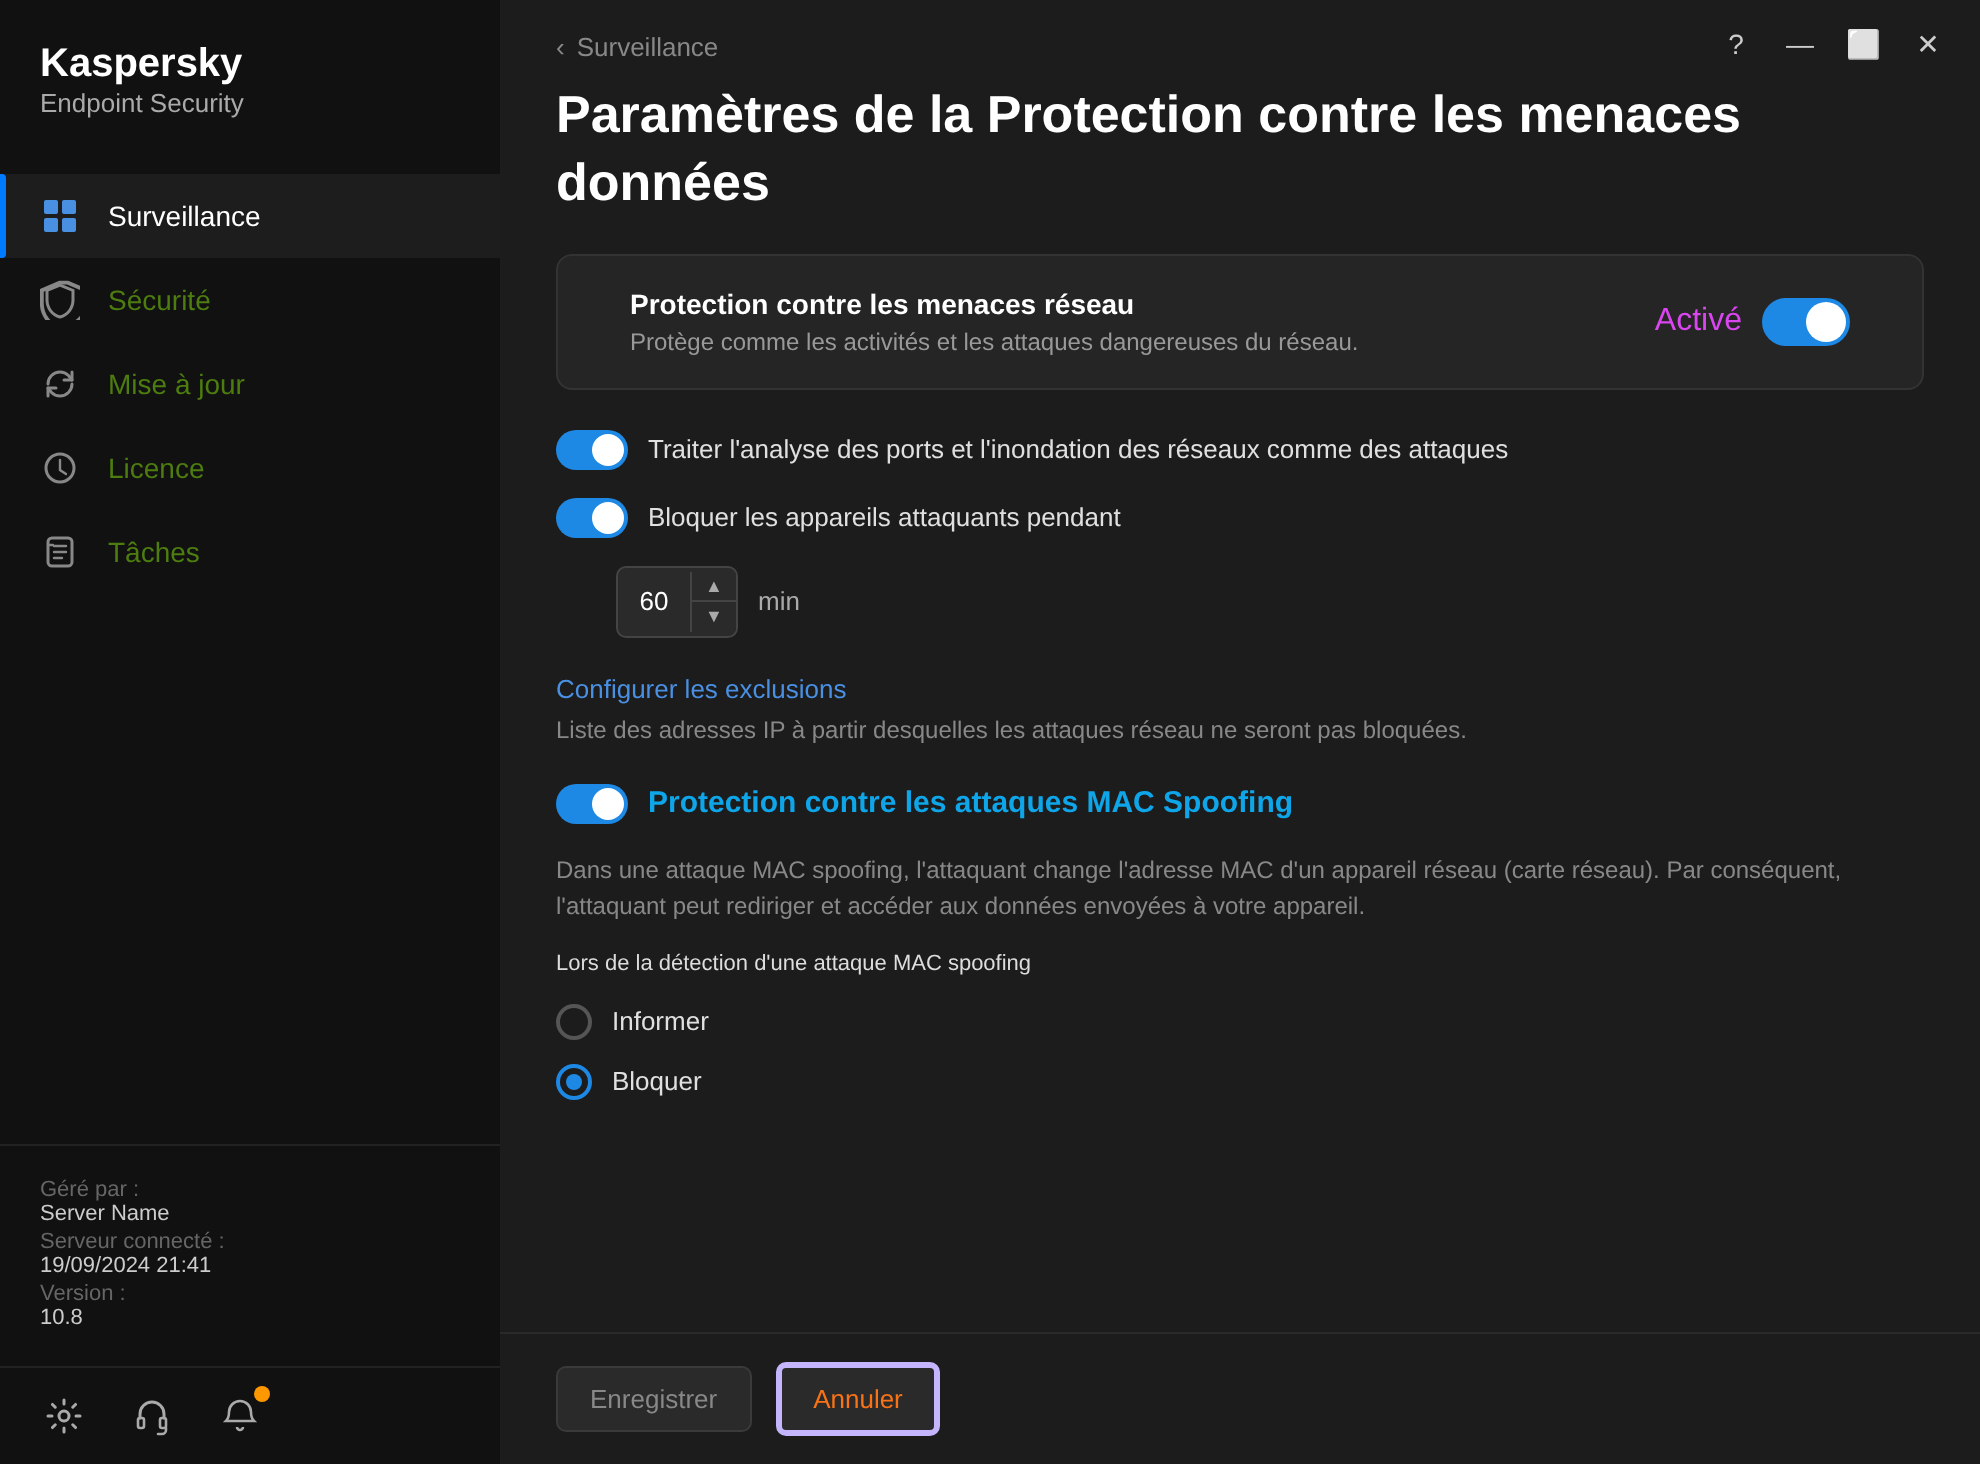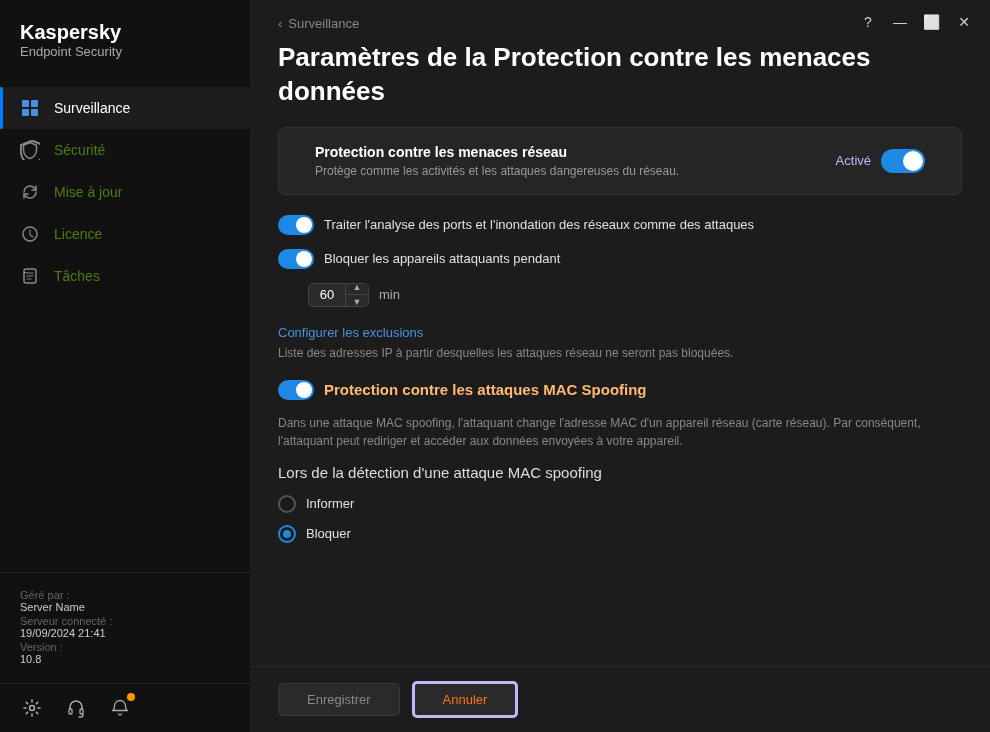--- a/index.html
+++ b/index.html
@@ -228,21 +228,21 @@
       margin-bottom: 18px;
       margin-left: 30px;
     }
     .spinner-box {
       display: flex;
       align-items: center;
       background: #2a2a2a;
       border: 1px solid #444;
       border-radius: 5px;
       overflow: hidden;
-      height: 24px;
+      height: 36px;
     }
     .spinner-value {
       padding: 0 10px;
       font-size: 13px;
       color: #fff;
       min-width: 36px;
       text-align: center;
       line-height: 30px;
     }
     .spinner-btns {
@@ -276,31 +276,31 @@
     .exclusion-desc {
       font-size: 12px;
       color: #888;
       margin-bottom: 20px;
     }
 
     
     .mac-section-title {
       font-size: 15px;
       font-weight: 600;
-      color: #fdba74;
+      color: #0ea5e9;
       margin-left: 0;
     }
     .mac-desc {
       font-size: 12px;
       color: #888;
       margin: 10px 0 14px 0;
       line-height: 1.5;
     }
     .detection-label {
-      font-size: 15px;
+      font-size: 11px;
       color: #ddd;
       margin-bottom: 14px;
     }
 
     
     .radio-item {
       display: flex;
       align-items: center;
       gap: 10px;
       margin-bottom: 12px;
@@ -330,21 +330,21 @@
     
     .action-bar {
       display: flex;
       align-items: center;
       gap: 12px;
       padding: 14px 28px;
       border-top: 1px solid #2a2a2a;
       background: #1c1c1c;
     }
     .btn {
-      padding: 8px 28px;
+      padding: 8px 16px;
       border-radius: 5px;
       font-size: 13px;
       cursor: pointer;
       border: none;
       font-weight: 500;
     }
     .btn-primary {
       background: #2a2a2a;
       color: #888;
       border: 1px solid #3a3a3a;
@@ -480,21 +480,21 @@
     <div class="main-scroll">
 
       
       <div class="card">
         <div class="card-header">
           <div>
             <div class="card-title">Protection contre les menaces réseau</div>
             <div class="card-desc">Protège comme les activités et les attaques dangereuses du réseau.</div>
           </div>
           <div style="display:flex;align-items:center;gap:10px;">
-            <span style="font-size:13px;color:#c4b5fd;">Activé</span>
+            <span style="font-size:16px;color:#d946ef;">Activé</span>
             <div class="toggle">
               <div class="toggle-track on">
                 <div class="toggle-thumb"></div>
               </div>
             </div>
           </div>
         </div>
       </div>
 
       

